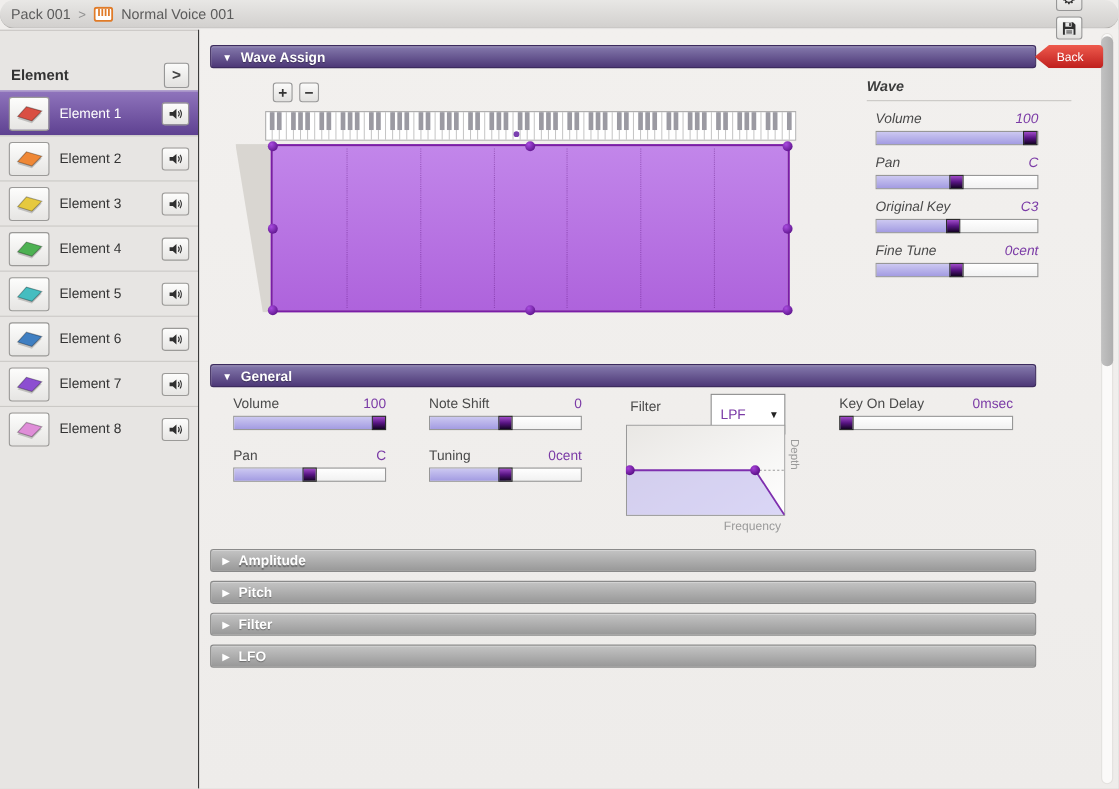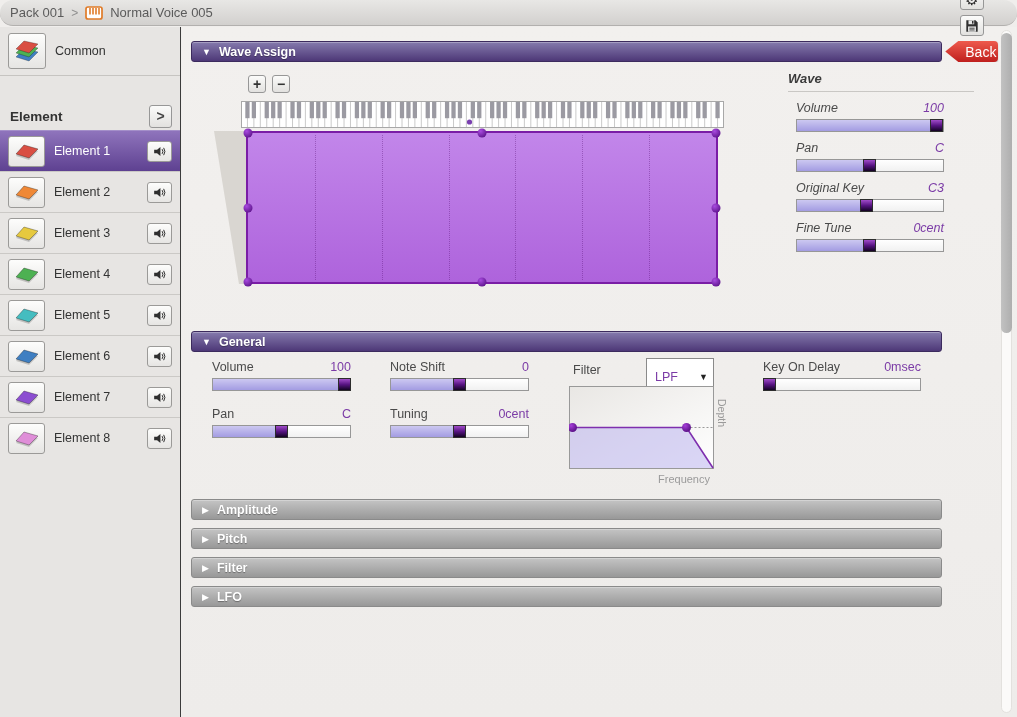--- a/index.html
+++ b/index.html
@@ -23,24 +23,24 @@
   .btn {
     display:inline-flex; align-items:center; justify-content:center;
     height:21px; border:1px solid #979797; border-radius:4px;
     background:linear-gradient(#fbfbfa,#e2e1df);
     font-size:13px; color:#555; cursor:pointer;
   }
   .btn-soundoff { padding:0 9px; }
   .btn-sq { width:24px; border-radius:3px; }
   .gear-glyph { font-size:15px; color:#2e2e2e; line-height:1; }
   .btn-back {
-    height:21px; padding:0 2px 0 20px; border:none; border-radius:0 4px 4px 0;
+    height:21px; padding:0 18px 0 20px; border:none; border-radius:0 4px 4px 0;
     background:linear-gradient(#ee5a4d,#bf1f1d);
     clip-path:polygon(13px 0, 100% 0, 100% 100%, 13px 100%, 0 50%);
-    color:#fff; font-size:14px; display:inline-flex; align-items:center; cursor:pointer;
+    color:#fff; font-size:11px; display:inline-flex; align-items:center; cursor:pointer;
     filter:drop-shadow(0 1px 1px rgba(0,0,0,.25));
   }
   
   .sidebar {
     position:absolute; left:0; top:27px; width:181px; bottom:0;
     background:#e7e5e3; border-right:1px solid #3b3b3b;
   }
   .common-row { display:flex; align-items:center; gap:9px; padding:5px 0 5px 8px; height:48px; cursor:pointer; }
   .icon-btn {
     display:inline-flex; align-items:center; justify-content:center;
@@ -161,21 +161,21 @@
       <span class="crumb-sep">&gt;</span>
       <span>
         <svg width="18" height="14" viewBox="0 0 18 14">
           <rect x="1" y="1" width="16" height="12" rx="2" fill="#ffffff" stroke="#e07b28" stroke-width="1.7"></rect>
           <line x1="5" y1="2" x2="5" y2="8.5" stroke="#e07b28" stroke-width="1.6"></line>
           <line x1="8" y1="2" x2="8" y2="8.5" stroke="#e07b28" stroke-width="1.6"></line>
           <line x1="11" y1="2" x2="11" y2="8.5" stroke="#e07b28" stroke-width="1.6"></line>
           <line x1="14" y1="2" x2="14" y2="8.5" stroke="#e07b28" stroke-width="1.6"></line>
         </svg>
       </span>
-      <span>Normal Voice 005</span>
+      <span>Normal Voice 001</span>
     </div>
     <div class="tb-right">
       <button class="btn btn-soundoff">Sound Off</button>
       <button class="btn btn-sq">
         <span class="gear-glyph">⚙</span>
       </button>
       <button class="btn btn-sq">
         <span>
           <svg width="14" height="14" viewBox="0 0 16 16">
             <path d="M1.5,1.5 h10.5 l2.5,2.5 v10.5 h-13 z" fill="#2f2f2f"></path>
@@ -187,30 +187,20 @@
           </svg>
         </span>
       </button>
       <button class="btn-back">
         <span>Back</span>
       </button>
     </div>
   </div>
 
   <div class="sidebar">
-    <div class="common-row">
-      <span class="icon-btn icon-lg">
-        <svg width="30" height="26" viewBox="0 0 30 26">
-          <polygon points="4,19 12,11 26,14 17,23" fill="#3f7fc2" stroke="rgba(0,0,0,.25)"></polygon>
-          <polygon points="4,15 12,7 26,10 17,19" fill="#4db152" stroke="rgba(0,0,0,.25)"></polygon>
-          <polygon points="4,11 12,3 26,6 17,15" fill="#d94f43" stroke="rgba(0,0,0,.25)"></polygon>
-        </svg>
-      </span>
-      <span class="el-label">Common</span>
-    </div>
     <hr class="side-divider">
 
     <div class="el-header">
       <span class="el-header-label">Element</span>
       <button class="btn btn-expand">
         <span>&gt;</span>
       </button>
     </div>
 
     <div>

